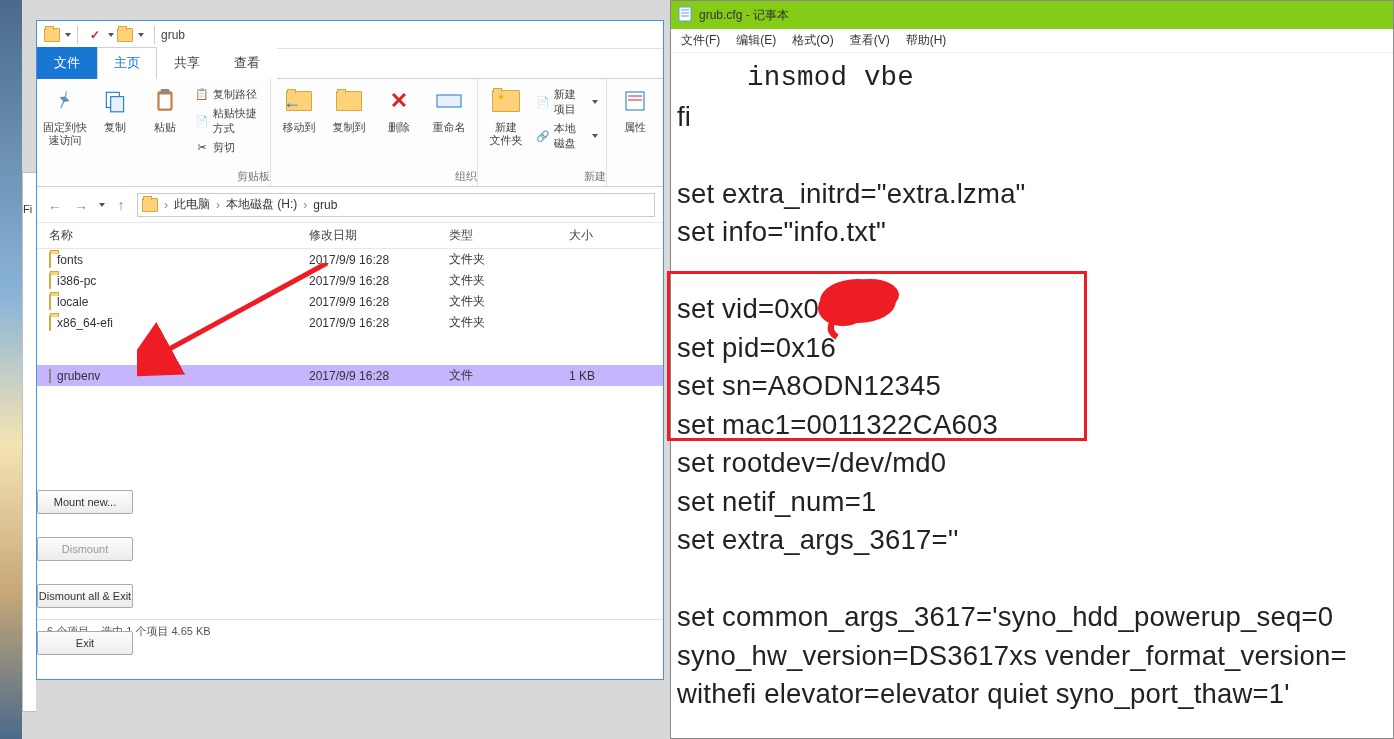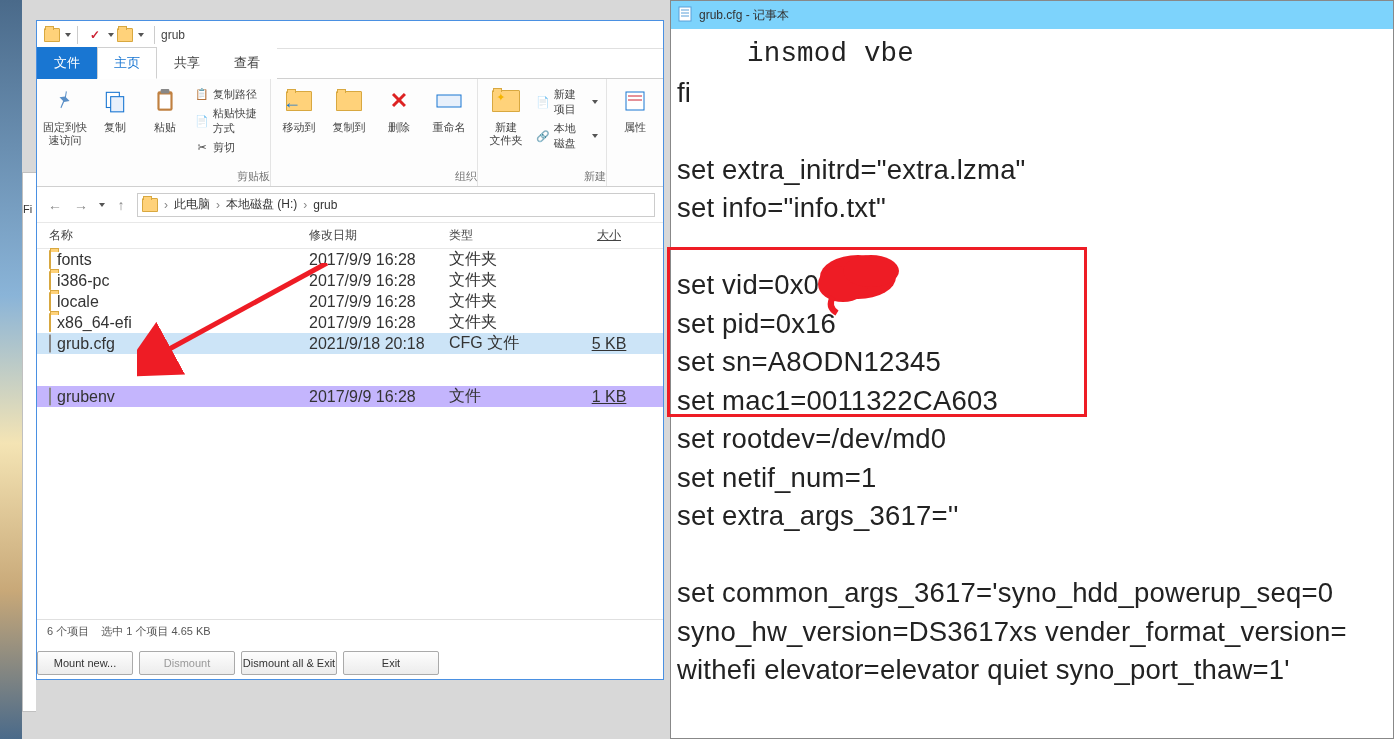--- a/index.html
+++ b/index.html
@@ -42,37 +42,37 @@
   .nav-arrow { width:20px; height:20px; color:#888; display:flex; align-items:center; justify-content:center; font-size:14px;}
   .breadcrumb { flex:1; height:24px; border:1px solid #ccc; display:flex; align-items:center; padding:0 4px; font-size:12px; color:#333; background:#fff;}
   .breadcrumb .sep { margin:0 6px; color:#888;}
   .bc-folder { width:16px; height:14px; }
 
   .file-list { height:430px; overflow:auto; position:relative;}
   .columns { display:flex; height:26px; border-bottom:1px solid #e8e8e8; font-size:12px; color:#444; align-items:center; padding-left:12px;}
   .col-name { width:260px;}
   .col-date { width:140px;}
   .col-type { width:120px;}
-  .col-size { width:80px; text-align:center;text-decoration:underline;}
-  .row { display:flex; height:21px; align-items:center; font-size:16px; color:#333; padding-left:12px;}
+  .col-size { width:80px; text-align:left;}
+  .row { display:flex; height:21px; align-items:center; font-size:12px; color:#333; padding-left:12px;}
   .row.selected { background:#cce4f7;}
   .row.hovered { background:#c4b5fd;margin-top:32px;}
   .ficon { width:16px; height:14px; margin-right:6px;}
   .file-doc { width:14px; height:16px; background:#fff; border:1px solid #888; border-radius:1px; position:relative; margin-right:6px;}
   .arrow-annotation { position:absolute; top:40px; left:100px; pointer-events:none; }
 
   .status-bar { position:absolute; bottom:36px; left:0; right:0; height:24px; border-top:1px solid #e0e0e0; display:flex; align-items:center; font-size:11px; color:#555; padding:0 10px; gap:12px;}
 
-  .bottom-buttons { position:absolute; bottom:0; left:-10px; display:flex; gap:6px; padding:4px 10px;}
+  .bottom-buttons { position:absolute; bottom:20px; left:-10px; display:flex; gap:23px; padding:4px 10px;flex-direction:column;}
   .bbtn { width:96px; height:24px; border:1px solid #aaa; background:linear-gradient(#fdfdfd,#ececec); font-size:11px; color:#333; display:flex; align-items:center; justify-content:center; border-radius:2px;}
   .bbtn.disabled { color:#999;}
 
   
   .notepad { position:absolute; left:670px; top:0; width:724px; height:739px; background:#fff; border:1px solid #888;}
-  .np-title { height:28px; display:flex; align-items:center; padding:0 6px; font-size:12px; color:#333; background:#7dd3fc;}
+  .np-title { height:28px; display:flex; align-items:center; padding:0 6px; font-size:12px; color:#333; background:#84cc16;}
   .np-menu { height:24px; display:flex; align-items:center; gap:16px; padding:0 10px; font-size:12px; color:#333; border-bottom:1px solid #eee;}
   .np-body { padding:6px 0 0 6px; font-size:27.5px; color:#222; line-height:1.4; font-family: "Microsoft YaHei","Segoe UI",sans-serif; white-space:pre; position:relative; letter-spacing:0.2px;}
   .np-body .indent { padding-left:70px; display:block;font-family:Liberation Mono, monospace;}
   .red-box { position:absolute; border:3px solid #ee1c25; pointer-events:none;}
   .scribble { position:absolute; pointer-events:none;}
   .watermark { position:absolute; right:16px; bottom:18px; font-size:14px; color:#d0d0d0; font-weight:bold;}
   .watermark .router-icon { display:inline-block; width:42px; height:30px; border:3px solid #d0d0d0; border-radius:6px; margin-right:4px; position:relative; top:8px;}
   .watermark .router-icon:before { content:""; position:absolute; right:-9px; top:-9px; width:10px;height:10px;border-top:3px solid #d0d0d0;border-right:3px solid #d0d0d0;}
 </style>
 </head>
@@ -272,26 +272,20 @@
     <div class="col-date">2017/9/9 16:28</div>
     <div class="col-type">文件夹</div>
     <div class="col-size"></div>
         </div>
         <div class="row">
           <div class="col-name"><span class="folder-glyph ficon"></span><span>x86_64-efi</span></div>
     <div class="col-date">2017/9/9 16:28</div>
     <div class="col-type">文件夹</div>
     <div class="col-size"></div>
         </div>
-        <div class="row selected">
-          <div class="col-name"><span class="file-doc"></span><span>grub.cfg</span></div>
-    <div class="col-date">2021/9/18 20:18</div>
-    <div class="col-type">CFG 文件</div>
-    <div class="col-size">5 KB</div>
-        </div>
         <div class="row hovered">
           <div class="col-name"><span class="file-doc"></span><span>grubenv</span></div>
     <div class="col-date">2017/9/9 16:28</div>
     <div class="col-type">文件</div>
     <div class="col-size">1 KB</div>
         </div>
       </div>
 
     <svg class="arrow-annotation" width="260" height="120">
       <defs>
@@ -318,20 +312,27 @@
 
 <div class="notepad">
   <div class="np-title">
     <span style="margin-right:6px;">
       <svg width="16" height="16" viewBox="0 0 16 16">
           <rect x="2" y="1" width="12" height="14" fill="#fff" stroke="#5aa0d8"></rect>
           <path d="M4 4h8M4 7h8M4 10h8" stroke="#5aa0d8"></path>
         </svg>
     </span>
     <span>grub.cfg - 记事本</span>
+  </div>
+  <div class="np-menu">
+    <span>文件(F)</span>
+    <span>编辑(E)</span>
+    <span>格式(O)</span>
+    <span>查看(V)</span>
+    <span>帮助(H)</span>
   </div>
   <div class="np-body"><span class="indent">insmod vbe</span><span>fi</span>
 <span></span>
 <span>set extra_initrd="extra.lzma"</span>
 <span>set info="info.txt"</span>
 <span></span>
 <span>set vid=0x0</span>
 <span>set pid=0x16</span>
 <span>set sn=A8ODN12345</span>
 <span>set mac1=0011322CA603</span>

